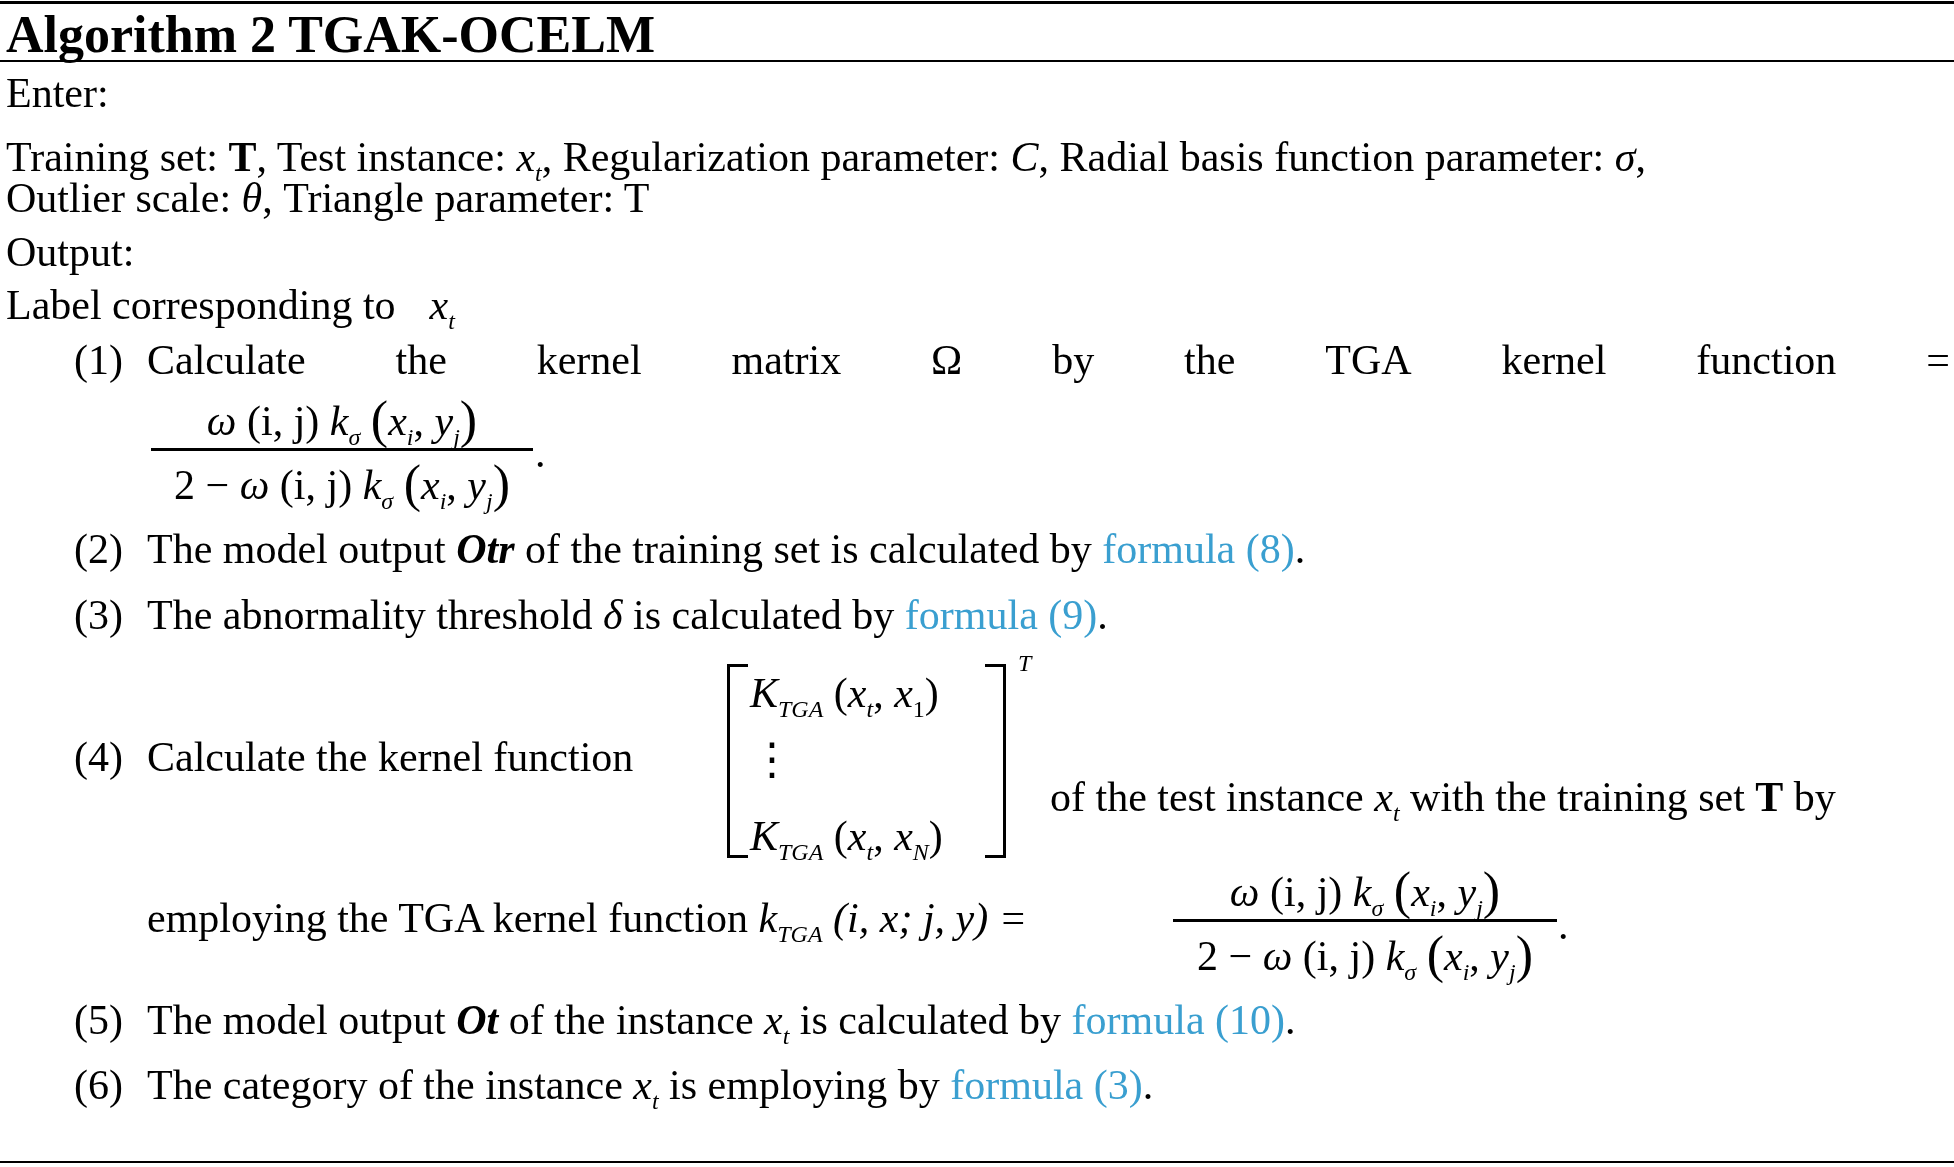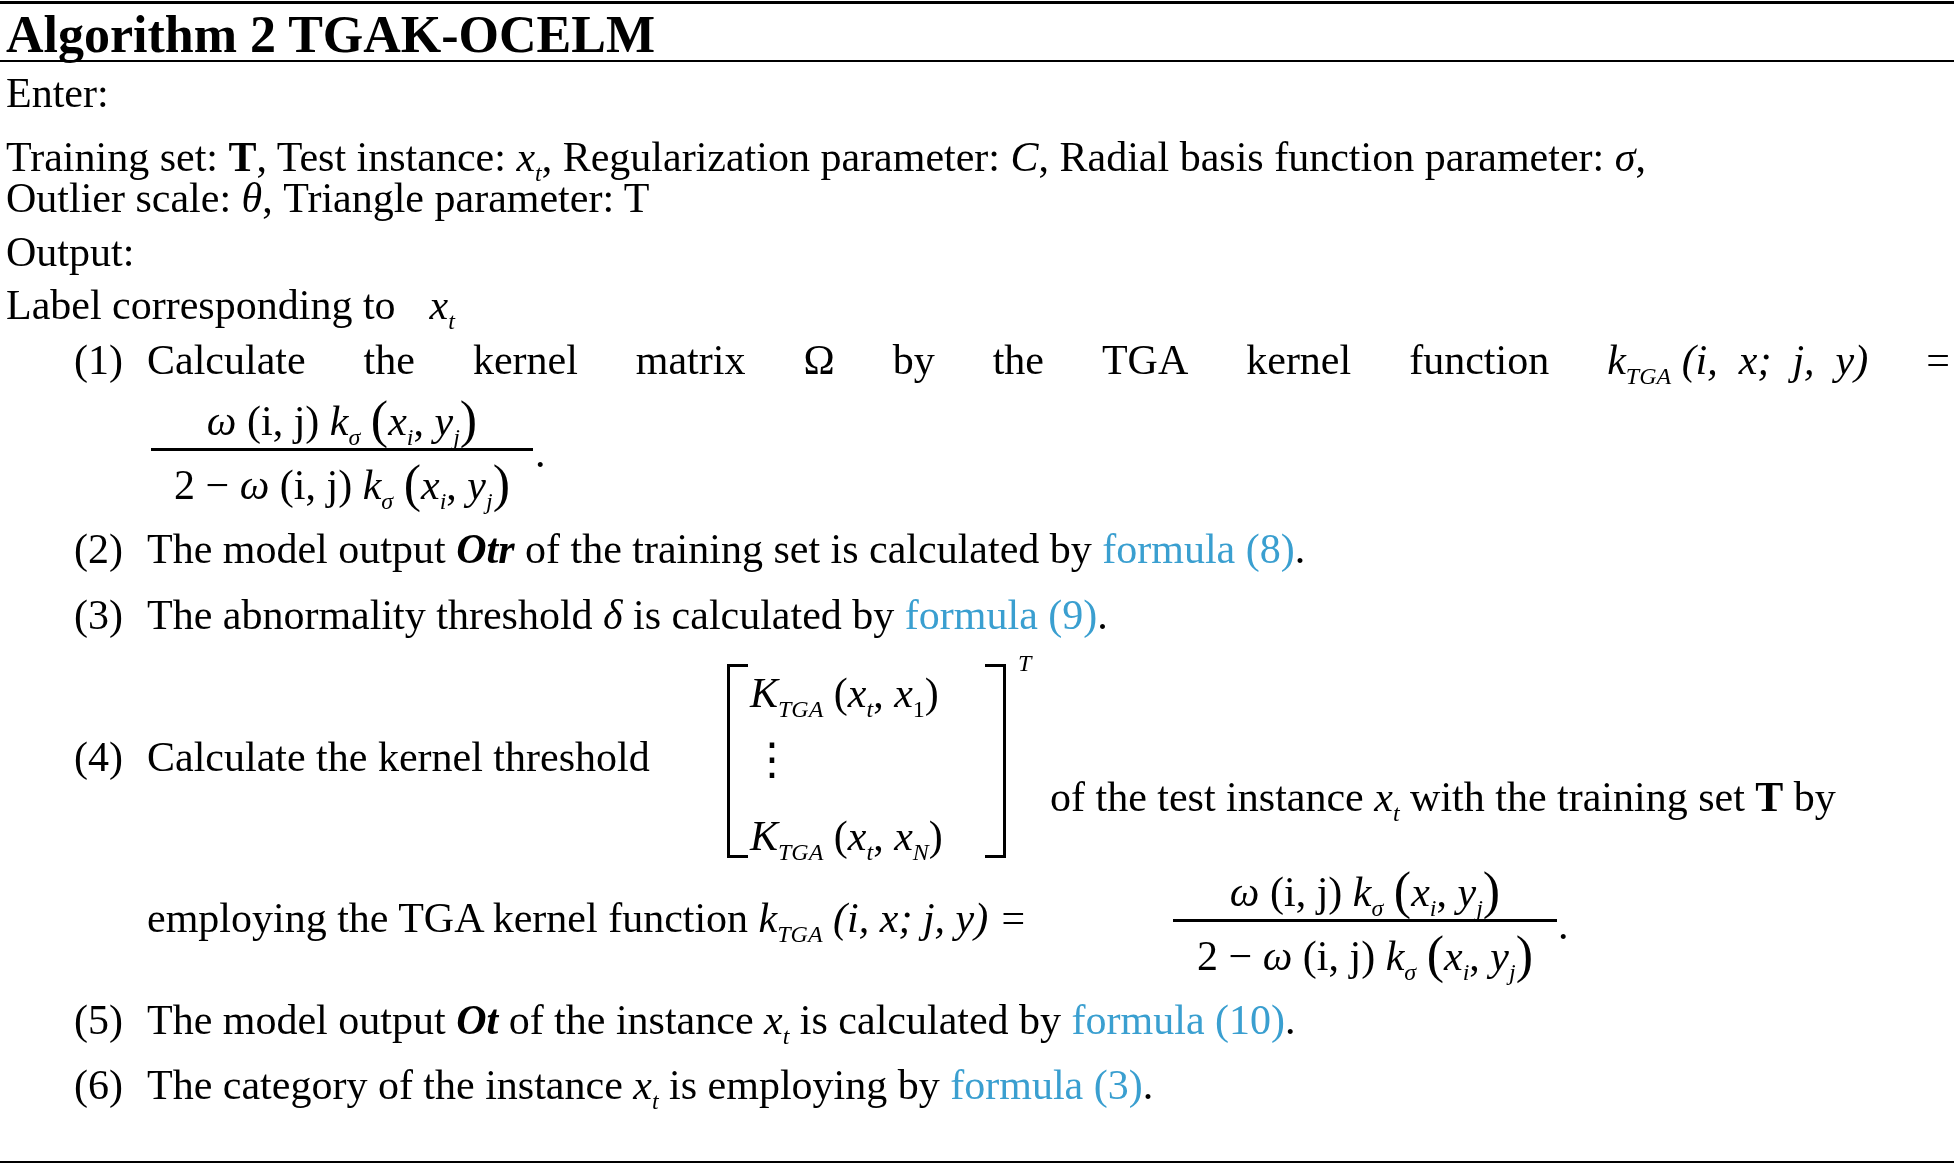--- a/index.html
+++ b/index.html
@@ -51,21 +51,20 @@
   <span>Calculate</span>
   <span>the</span>
   <span>kernel</span>
   <span>matrix</span>
   <span>Ω</span>
   <span>by</span>
   <span>the</span>
   <span>TGA</span>
   <span>kernel</span>
   <span>function</span>
-  <span><i>k</i><span class="sub">TGA</span> <i style="white-space:pre;">(i,  x;  j,  y)</i></span>
   <span>=</span>
 </div>
 
 <div class="frac" style="left:151px;top:385px;width:382px;height:130px;">
   <div class="num-part" style="top:8px;">
     <i>ω</i> <span>(i, j)</span> <i>k</i><span class="sub">σ</span> <span class="big-paren">(</span><i>x</i><span class="sub">i</span>, <i>y</i><span class="sub">j</span><span class="big-paren">)</span>
   </div>
   <div class="bar" style="top:63px;"></div>
   <div class="num-part" style="top:72px;">
     <span>2 − </span><i>ω</i> <span>(i, j)</span> <i>k</i><span class="sub">σ</span> <span class="big-paren">(</span><i>x</i><span class="sub">i</span>, <i>y</i><span class="sub">j</span><span class="big-paren">)</span>
@@ -77,21 +76,21 @@
 <div class="txt" style="top:524px;">
   <span>The model output </span><b><i>Otr</i></b><span> of the training set is calculated by </span><span class="link">formula (8)</span><span>.</span>
 </div>
 
 <div class="num" style="top:590px;">(3)</div>
 <div class="txt" style="top:590px;">
   <span>The abnormality threshold </span><i>δ</i><span> is calculated by </span><span class="link">formula (9)</span><span>.</span>
 </div>
 
 <div class="num" style="top:732px;">(4)</div>
-<div class="txt" style="top:732px;">Calculate the kernel threshold</div>
+<div class="txt" style="top:732px;">Calculate the kernel function</div>
 
 <div class="bracket left" style="left:727px;top:664px;height:188px;"></div>
 <div class="bracket right" style="left:985px;top:664px;height:188px;"></div>
 <div class="mrow" style="left:1018px;top:648px;font-size:24px;line-height:30px;"><i>T</i></div>
 
 <div class="mrow" style="left:750px;top:668px;">
   <i>K</i><span class="sub">TGA</span> <span><span>(</span><i>x</i><span class="sub">t</span>, <i>x</i><span class="subr">1</span><span>)</span></span>
 </div>
 <div class="mrow" style="left:750px;top:735px;font-size:44px;">⋮</div>
 <div class="mrow" style="left:750px;top:800px;margin-top:11px;">

